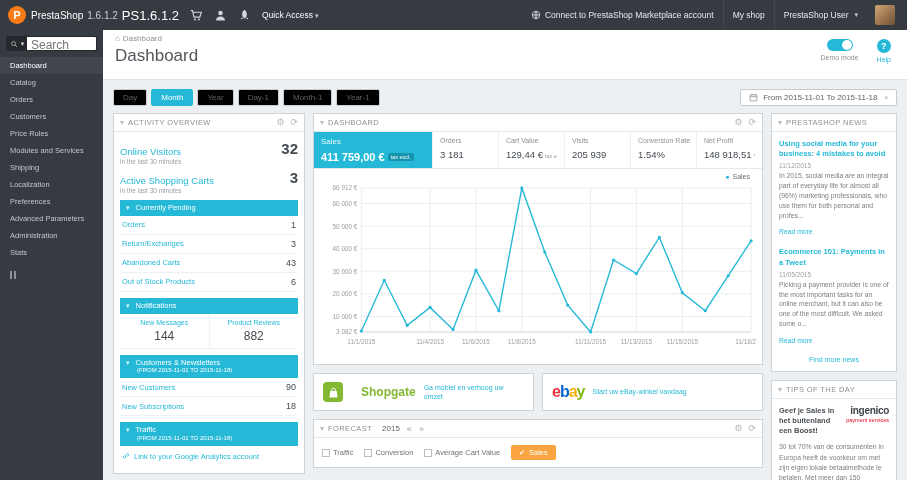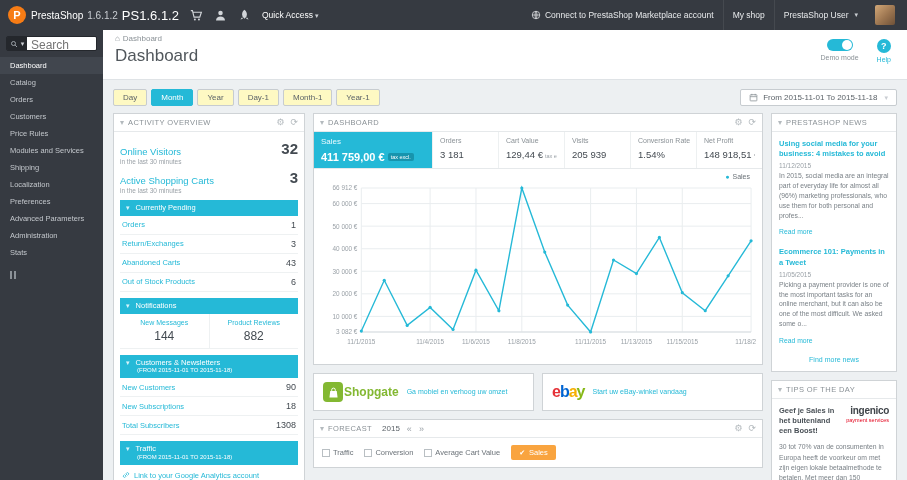--- a/index.html
+++ b/index.html
@@ -37,21 +37,21 @@
   .crumb{font-size:8px;color:#8a9196;display:flex;gap:3px;align-items:center}
   .page-title{font-size:17px;color:#51575c;font-weight:400;margin-top:3px}
   .head-controls{position:absolute;right:16px;top:9px;display:flex;gap:18px;text-align:center}
   .toggle{width:26px;height:12px;border-radius:7px;background:#25b9d7;position:relative;margin:0 auto;cursor:pointer}
   .toggle:after{content:"";position:absolute;right:1px;top:1px;width:10px;height:10px;border-radius:50%;background:#fff}
   .ctrl-label{font-size:7px;color:#8a9196;margin-top:3px}
   .helpbtn{width:14px;height:14px;border-radius:50%;background:#25b9d7;color:#fff;font-size:9px;font-weight:bold;display:flex;align-items:center;justify-content:center;margin:0 auto;cursor:pointer}
   .help-label{color:#25b9d7}
   
   .toolbar{display:flex;align-items:center;margin:9px 10px 7px;gap:4px}
-  .btn{font-size:8px;padding:3px 9px;background:#fef9c3;border:1px solid #c7ccd0;color:#5b6268;border-radius:2px;cursor:pointer}
+  .btn{font-size:8px;padding:3px 9px;background:#000000;border:1px solid #c7ccd0;color:#5b6268;border-radius:2px;cursor:pointer}
   .btn.active{background:#25b9d7;border-color:#25b9d7;color:#fff}
   .datebtn{margin-left:auto;display:flex;align-items:center;gap:5px;font-size:8px;padding:3px 8px;background:#fff;border:1px solid #c7ccd0;color:#5b6268;border-radius:2px;cursor:pointer}
   .datebtn svg{width:9px;height:9px;color:#8a9196}
   
   .cols{display:flex;gap:8px;margin:0 10px;align-items:flex-start}
   .col-left{width:192px;flex:none}
   .col-mid{flex:1;min-width:0}
   .col-right{width:126px;flex:none}
   .panel{background:#fff;border:1px solid #cfd3d6}
   .p-head{display:flex;align-items:center;height:18px;padding:0 6px;border-bottom:1px solid #e6e9eb}
@@ -91,21 +91,21 @@
   .suffix{font-size:5.5px;color:#9aa1a7;margin-left:2px}
   .chart-wrap{padding:4px 6px 2px}
   .legend-row{display:flex;justify-content:flex-end;font-size:7px;color:#6b7278;padding-right:6px}
   .legend-dot{color:#25b9d7;margin-right:3px;font-size:7px}
   .ylab{font-size:6.5px;fill:#9aa1a7;text-anchor:end}
   .xlab{font-size:6.5px;fill:#9aa1a7;text-anchor:middle}
   .grid{stroke:#e9edef;stroke-width:1}
   
   .modules{display:flex;gap:8px;margin-top:8px}
   .module{flex:1;background:#fff;border:1px solid #cfd3d6;height:38px;display:flex;align-items:center;padding:0 9px;gap:8px}
-  .sg-logo{display:flex;align-items:center;gap:1px;flex:none}
+  .sg-logo{display:flex;align-items:center;gap:18px;flex:none}
   .sg-badge{width:20px;height:20px;border-radius:4px;background:#83b832;display:flex;align-items:center;justify-content:center}
   .sg-badge svg{width:13px;height:13px}
   .sg-text{color:#83b832;font-size:12px;font-weight:bold}
   .module-link{font-size:7px;color:#25b9d7;line-height:1.35;cursor:pointer}
   .ebay{font-size:16px;font-weight:bold;letter-spacing:-1px;flex:none}
   .ebay .e{color:#e53238}.ebay .b{color:#0064d2}.ebay .a{color:#f5af02}.ebay .y{color:#86b817}
   
   .forecast{margin-top:8px}
   .fc-year{font-size:8px;color:#5b6268;margin-left:10px;cursor:pointer}
   .fc-arrow{color:#9aa1a7;font-size:9px;margin-left:7px;cursor:pointer}
@@ -313,24 +313,20 @@
           <span>Customers &amp; Newsletters</span>
           <span class="sub2">(FROM 2015-11-01 TO 2015-11-18)</span>
         </div>
         <div class="kv">
           <span class="k">New Customers</span>
           <span class="v">90</span>
         </div>
         <div class="kv">
           <span class="k">New Subscriptions</span>
           <span class="v">18</span>
-        </div>
-        <div class="kv">
-          <span class="k">Total Subscribers</span>
-          <span class="v">1308</span>
         </div>
 
         <div class="blue-bar">
           <span class="bar-caret">▾</span>
           <span>Traffic</span>
           <span class="sub2">(FROM 2015-11-01 TO 2015-11-18)</span>
         </div>
         <div class="ga-link">
           <svg viewBox="0 0 16 16" fill="none" stroke="currentColor" stroke-width="1.6">
               <path d="M6 10l4-4"></path>

